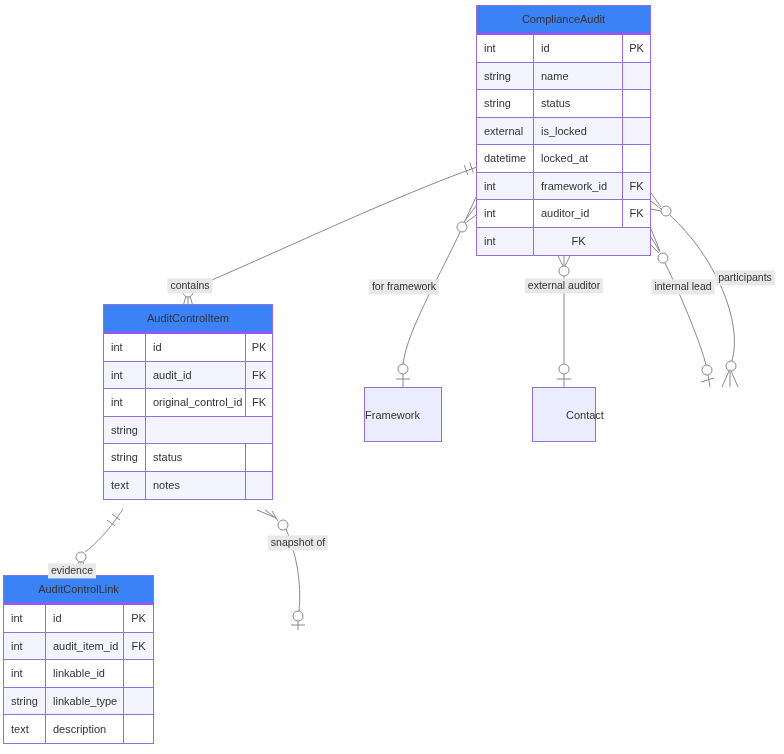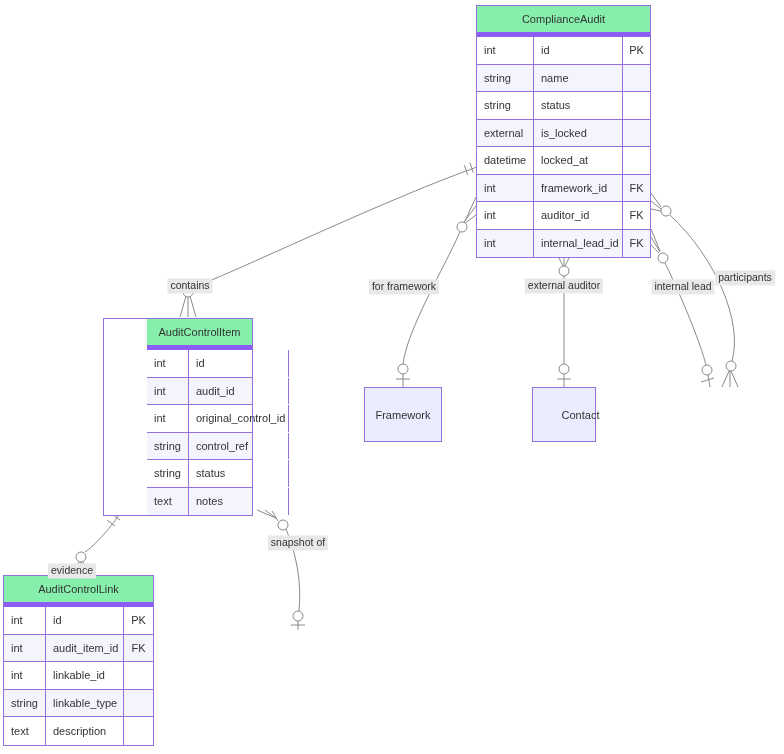--- a/index.html
+++ b/index.html
@@ -9,39 +9,39 @@
   }
   svg.edges{position:absolute;left:0;top:0;width:784px;height:754px;}
   .edges path{stroke:#8a8a8a;fill:none;stroke-width:1;}
   .edges circle{stroke:#8a8a8a;fill:#ffffff;stroke-width:1;}
 
   .erd-table{
     position:absolute;border:1px solid #9370DB;background:#ffffff;
     box-sizing:border-box;
   }
   .erd-header{
-    height:26px;background:#86efac;border-bottom:5px solid #8b5cf6;
+    height:26px;background:#3b82f6;border-bottom:3px solid #8b5cf6;
     display:flex;align-items:center;justify-content:center;
     font-size:11px;color:#333;
   }
   .erd-row{display:grid;height:27.5px;box-sizing:border-box;border-bottom:1px solid #9370DB;background:#ffffff;}
   .erd-rows .erd-row:last-child{border-bottom:none;}
   .erd-rows .erd-row:nth-child(even){background:#f4f4ff;}
   .cell{
     display:flex;align-items:center;padding-left:7px;font-size:11px;
     border-right:1px solid #9370DB;overflow:hidden;white-space:nowrap;
   }
   .cell.key{justify-content:center;padding-left:0;border-right:none;}
   #t-ca .erd-row{grid-template-columns:57px 89px 1fr;}
   #t-it .erd-row{grid-template-columns:42px 100px 1fr;}
   #t-ln .erd-row{grid-template-columns:42px 78px 1fr;}
 
   .erd-entity{
     position:absolute;border:1px solid #9370DB;background:#ECECFF;
-    display:flex;align-items:center;justify-content:center;
+    display:flex;align-items:center;
     font-size:11px;color:#333;box-sizing:border-box;
   }
   .edge-label{
     position:absolute;transform:translate(-50%,-50%);
     background:#e8e8e8;color:#333;font-size:10.5px;
     padding:1px 3px;white-space:nowrap;line-height:1.25;
   }
 </style>
 </head>
 <body>
@@ -136,47 +136,45 @@
         <span class="cell">framework_id</span>
         <span class="cell key">FK</span>
       </div>
       <div class="erd-row">
         <span class="cell">int</span>
         <span class="cell">auditor_id</span>
         <span class="cell key">FK</span>
       </div>
       <div class="erd-row">
         <span class="cell">int</span>
-        <span class="cell">internal_lead_id</span>
         <span class="cell key">FK</span>
       </div>
     </div>
   </div>
 
-  <div class="erd-table" id="t-it" style="left:103px;top:318px;width:150px;padding-left:43px;">
+  <div class="erd-table" id="t-it" style="left:103px;top:304px;width:170px;">
     <div class="erd-header">AuditControlItem</div>
     <div class="erd-rows">
       <div class="erd-row">
         <span class="cell">int</span>
         <span class="cell">id</span>
         <span class="cell key">PK</span>
       </div>
       <div class="erd-row">
         <span class="cell">int</span>
         <span class="cell">audit_id</span>
         <span class="cell key">FK</span>
       </div>
       <div class="erd-row">
         <span class="cell">int</span>
         <span class="cell">original_control_id</span>
         <span class="cell key">FK</span>
       </div>
       <div class="erd-row">
         <span class="cell">string</span>
-        <span class="cell">control_ref</span>
         <span class="cell key"></span>
       </div>
       <div class="erd-row">
         <span class="cell">string</span>
         <span class="cell">status</span>
         <span class="cell key"></span>
       </div>
       <div class="erd-row">
         <span class="cell">text</span>
         <span class="cell">notes</span>

